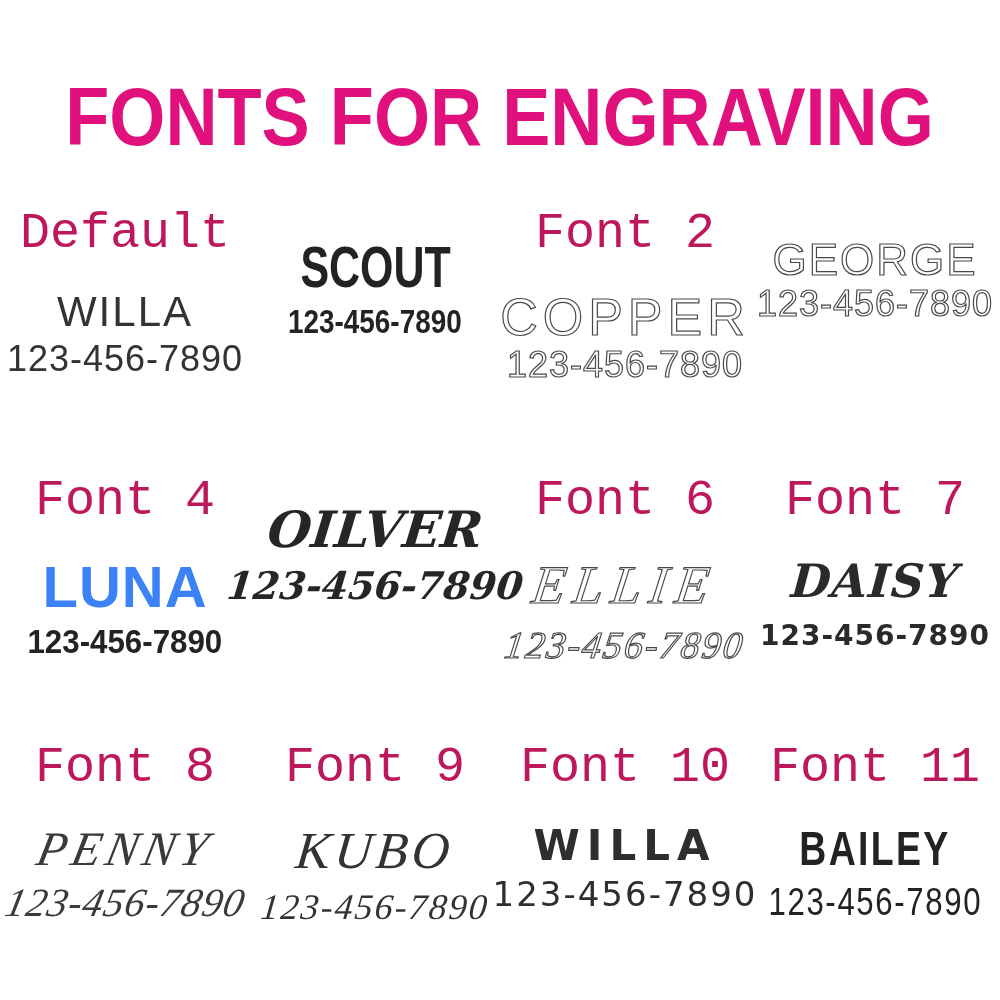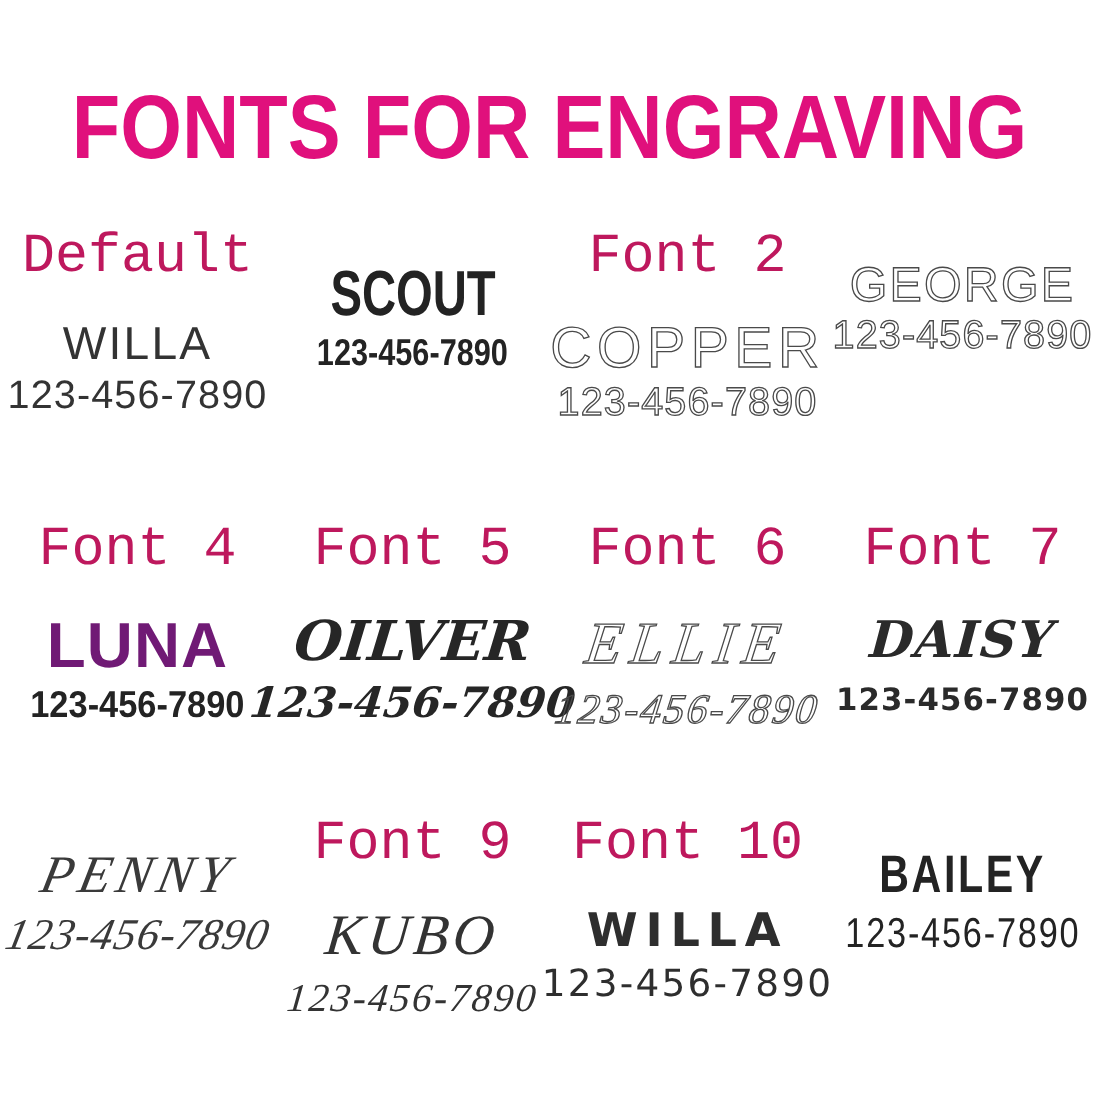--- a/index.html
+++ b/index.html
@@ -60,21 +60,21 @@
 
   
   .s2-name{font-size:52px;letter-spacing:5px;}
   .s2-phone{font-size:36px;letter-spacing:1px;margin-top:4px;}
 
   
   .s3-name{font-size:44px;letter-spacing:2px;text-align:center;}
   .s3-phone{font-size:36px;letter-spacing:1px;margin-top:4px;}
 
   
-  .s4-name{font-weight:bold;font-size:58px;letter-spacing:1px;color:#701a75;}
+  .s4-name{font-weight:bold;font-size:58px;letter-spacing:1px;color:#3b82f6;}
   .s4-phone{font-weight:bold;font-size:34px;transform:scaleX(0.92);color:#232323;}
 
   
   .s5-name{font-family:"DejaVu Serif",serif;font-style:italic;font-weight:bold;
            font-size:50px;transform:skewX(-6deg);color:#262626;}
   .s5-phone{font-family:"DejaVu Serif",serif;font-style:italic;font-weight:bold;
             font-size:38px;transform:skewX(-6deg);color:#262626;margin-top:12px;}
 
   
   .s6-name{font-family:"Liberation Serif",serif;font-style:italic;
@@ -139,53 +139,54 @@
       <div class="phone s3-phone thin">123-456-7890</div>
     </div>
 
     <div class="cell">
       <div class="label">Font 4</div>
       <div class="name s4-name">LUNA</div>
       <div class="phone s4-phone">123-456-7890</div>
     </div>
 
     <div class="cell">
-      <div class="label">Font 5</div>
       <div class="name s5-name">OILVER</div>
       <div class="phone s5-phone">123-456-7890</div>
     </div>
 
     <div class="cell">
       <div class="label">Font 6</div>
       <div class="name s6-name thin">ELLIE</div>
       <div class="phone s6-phone thin">123-456-7890</div>
     </div>
 
     <div class="cell">
       <div class="label">Font 7</div>
       <div class="name s7-name">DAISY</div>
       <div class="phone s7-phone">123-456-7890</div>
     </div>
 
     <div class="cell">
+      <div class="label">Font 8</div>
       <div class="name s8-name">PENNY</div>
       <div class="phone s8-phone">123-456-7890</div>
     </div>
 
     <div class="cell">
       <div class="label">Font 9</div>
       <div class="name s9-name">KUBO</div>
       <div class="phone s9-phone">123-456-7890</div>
     </div>
 
     <div class="cell">
       <div class="label">Font 10</div>
       <div class="name s10-name">WILLA</div>
       <div class="phone s10-phone">123-456-7890</div>
     </div>
 
     <div class="cell">
+      <div class="label">Font 11</div>
       <div class="name s11-name">BAILEY</div>
       <div class="phone s11-phone">123-456-7890</div>
     </div>
 
   </div>
 </div>
 
 </body></html>

